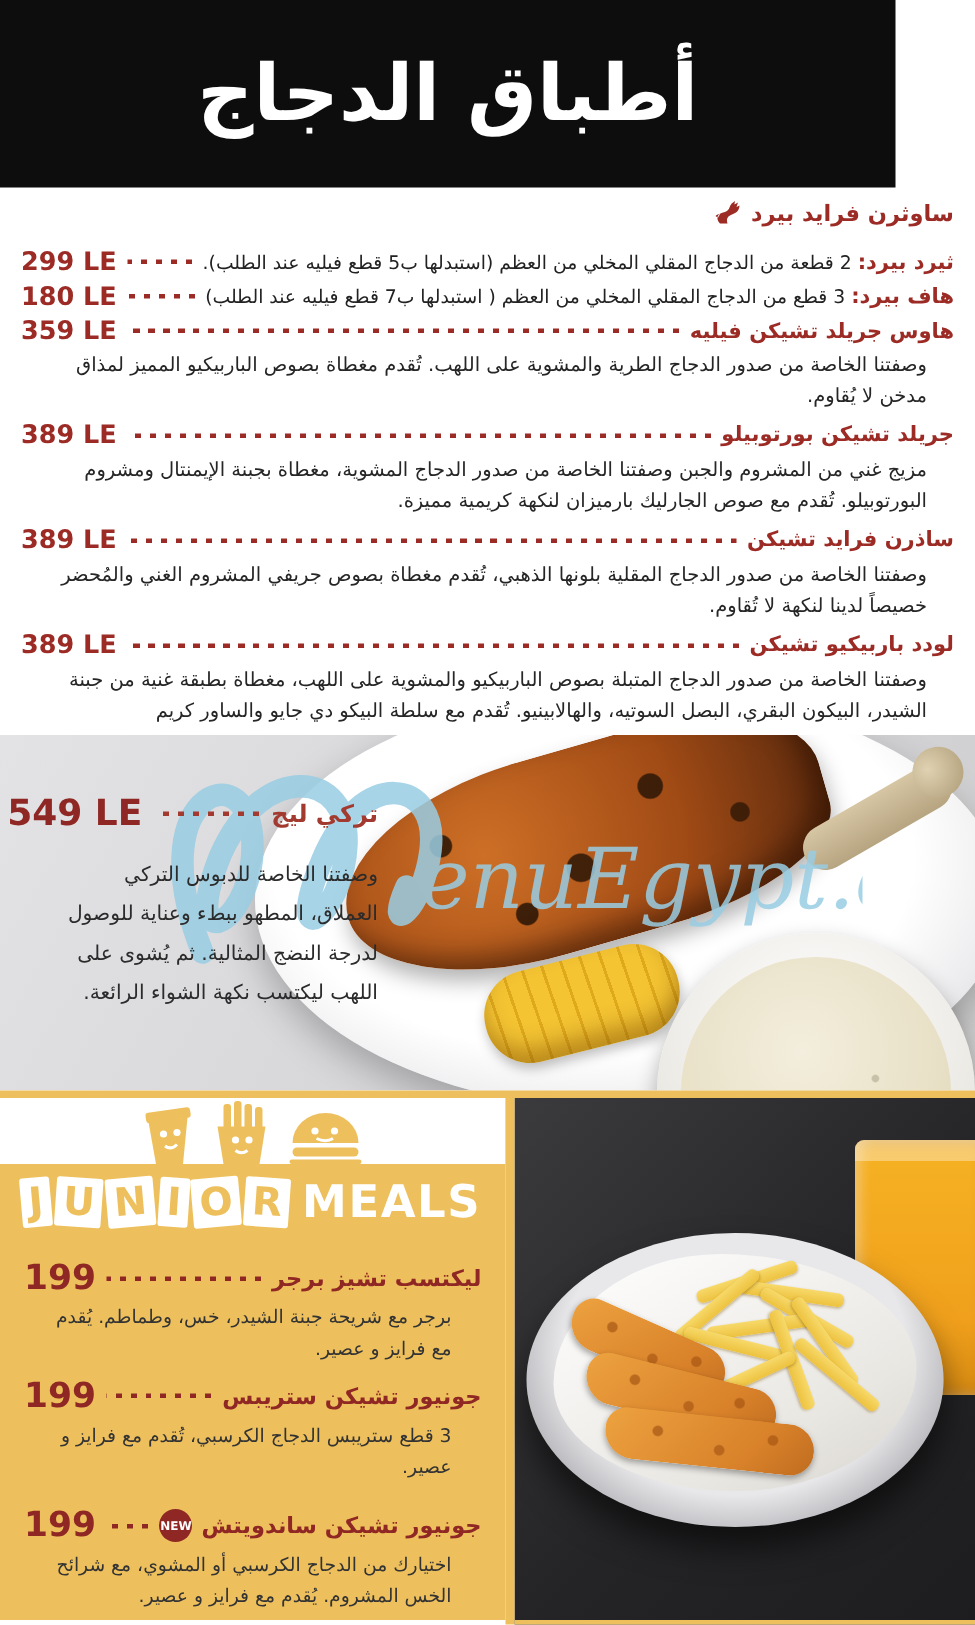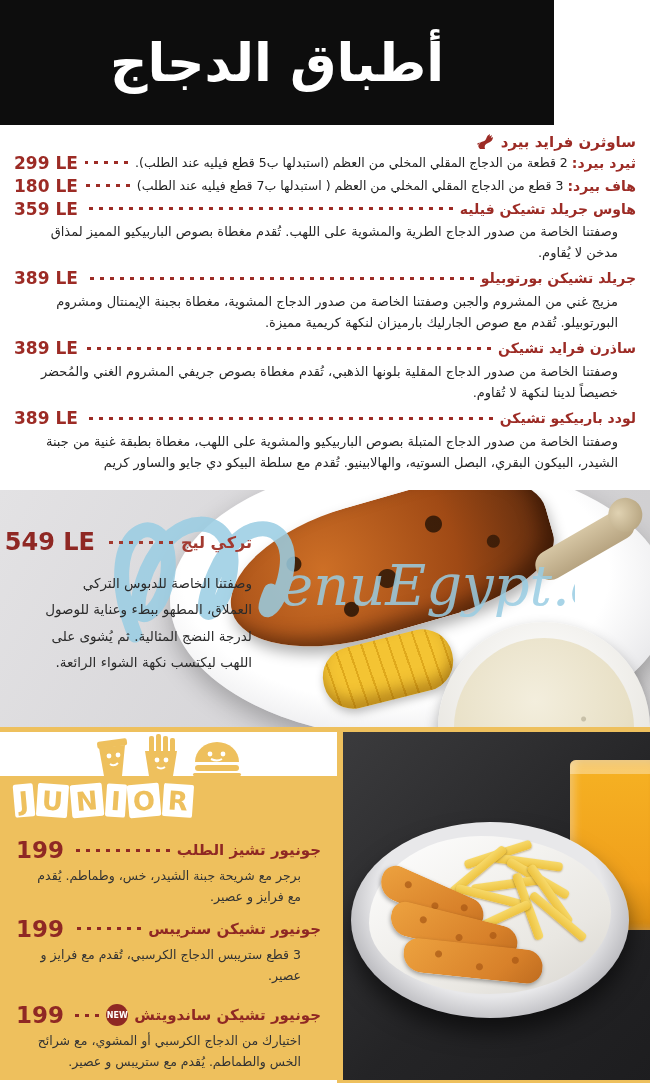--- a/index.html
+++ b/index.html
@@ -3,28 +3,28 @@
 <meta charset="utf-8">
 <style>
   * { margin:0; padding:0; box-sizing:border-box; }
   html,body { width:650px; }
   body {
     width:650px; height:1083px; position:relative; background:#ffffff;
     font-family:"DejaVu Sans","Liberation Sans",sans-serif; overflow:hidden;
   }
   
   .hdr {
-    position:absolute; left:0; top:0; width:554px; height:125px;
+    position:absolute; left:0; top:0; width:597px; height:125px;
     background:#0d0d0d; display:flex; align-items:center; justify-content:center;
   }
   .hdr h1 { color:#fff; font-size:52px; font-weight:600; letter-spacing:1px; }
   
   .list { position:absolute; left:0; top:125px; width:650px; height:365px; padding:8px 14px 0; direction:rtl; }
   .note { text-align:center; font-size:12.5px; color:#222; margin:3px 0 7px; }
-  .sublabel { display:flex; align-items:center; gap:5px; color:#9c2b25; font-weight:bold; font-size:15px; margin-bottom:0; }
+  .sublabel { display:flex; align-items:center; gap:5px; color:#9c2b25; font-weight:bold; font-size:15px; margin-bottom:12px; }
   .row { display:flex; align-items:center; min-height:23px; }
   .iname { color:#9c2b25; font-weight:bold; font-size:14px; white-space:nowrap; }
   .inline { color:#222; font-size:12.5px; margin-right:4px; }
   .leader { flex:1; min-width:18px; height:3px; margin:0 7px; align-self:center;
     background:repeating-linear-gradient(to left,#9c2b25 0 4px,transparent 4px 10px); }
   .price { color:#9c2b25; font-weight:bold; font-size:17px; white-space:nowrap; direction:ltr; }
   .desc { font-size:13px; color:#262626; text-align:right; line-height:1.65; padding:1px 18px 3px 26px; }
   .desc:empty, .inline:empty { display:none; }
   
   .turkey { position:absolute; left:0; top:490px; width:650px; height:237px; overflow:hidden;
@@ -225,45 +225,46 @@
 
     <div class="j-titlebar">
       <div class="j-letters">
         <span>J</span>
         <span>U</span>
         <span>N</span>
         <span>I</span>
         <span>O</span>
         <span>R</span>
       </div>
+      <span class="j-meals">MEALS</span>
     </div>
 
     <div class="j-items">
 
       <div class="j-row">
-        <span class="j-name">جونيور تشيز الطلب</span>
+        <span class="j-name">ليكتسب تشيز برجر</span>
         <span class="j-leader"></span>
         <span class="j-price">199</span>
       </div>
       <div class="j-desc">برجر مع شريحة جبنة الشيدر، خس، وطماطم. يُقدم مع فرايز و عصير.</div>
 
       <div class="j-row">
         <span class="j-name">جونيور تشيكن ستريبس</span>
         <span class="j-leader"></span>
         <span class="j-price">199</span>
       </div>
       <div class="j-desc">3 قطع ستريبس الدجاج الكرسبي، تُقدم مع فرايز و عصير.</div>
 
       <div class="j-row" style="margin-top:12px;">
         <span class="j-name">جونيور تشيكن ساندويتش</span>
         <span class="new-badge">NEW</span>
         <span class="j-leader"></span>
         <span class="j-price">199</span>
       </div>
-      <div class="j-desc">اختيارك من الدجاج الكرسبي أو المشوي، مع شرائح الخس والطماطم. يُقدم مع ستريبس و عصير.</div>
+      <div class="j-desc">اختيارك من الدجاج الكرسبي أو المشوي، مع شرائح الخس المشروم. يُقدم مع فرايز و عصير.</div>
     </div>
   </div>
 
   <div class="j-photo">
     <div class="juice"></div>
     <div class="j-plate"></div>
     <div class="j-paper"></div>
 
     <div class="fry" style="left:120px; top:118px; transform:rotate(-18deg);"></div>
     <div class="fry" style="left:150px; top:126px; transform:rotate(8deg);"></div>

